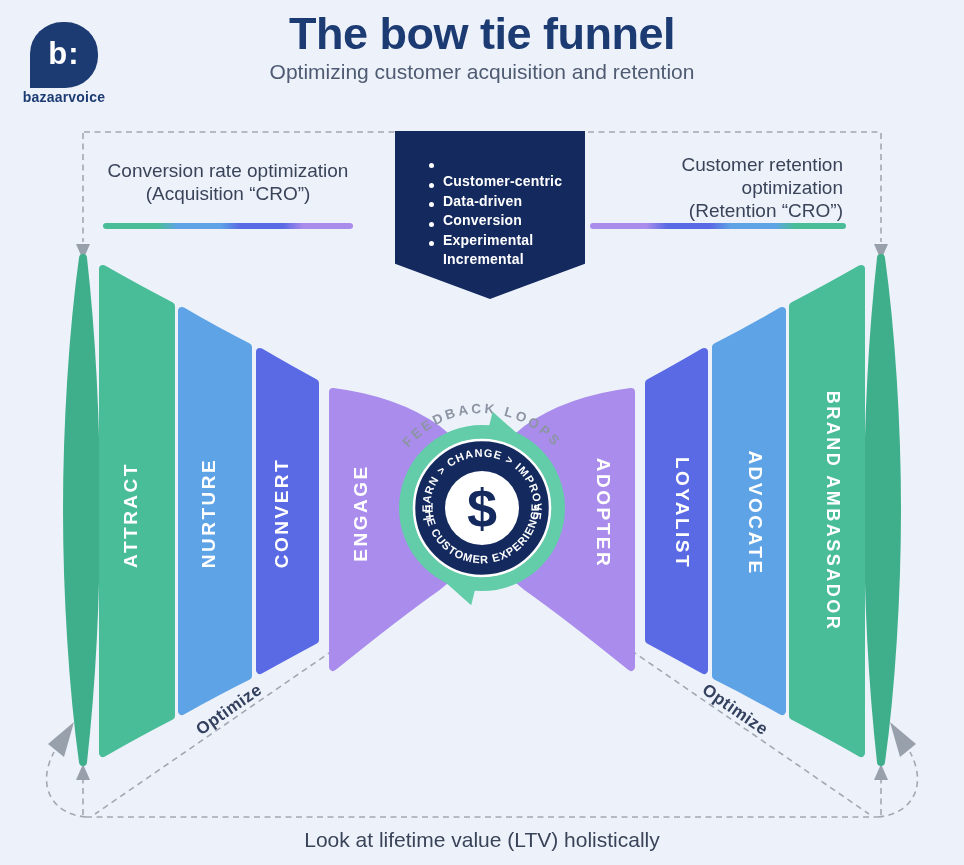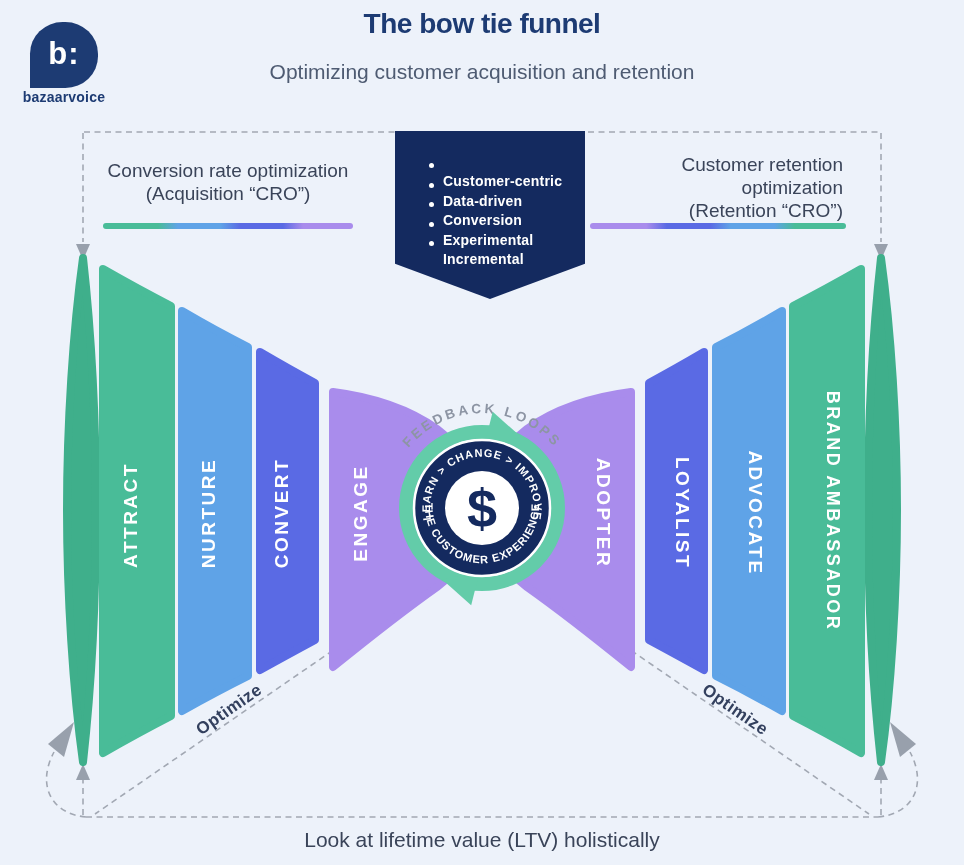--- a/index.html
+++ b/index.html
@@ -8,21 +8,21 @@
     --gray-line:#A2A8B3; --gray-arrow:#98A0AC; --gray-text:#8D95A4; --subtitle:#4E5B72;
   }
   *{margin:0;padding:0;box-sizing:border-box;}
   html,body{width:964px;height:865px;}
   body{
     position:relative;background:var(--bg);overflow:hidden;
     font-family:"Liberation Sans", sans-serif;
   }
   .abs{position:absolute;}
   
-  .title{top:8px;left:0;width:100%;text-align:center;font-size:28px;font-weight:bold;
+  .title{top:8px;left:0;width:100%;text-align:center;font-size:45px;font-weight:bold;
          color:var(--navy-bright);letter-spacing:-0.5px;z-index:3;}
   .subtitle{top:60px;left:0;width:100%;text-align:center;font-size:21px;color:var(--subtitle);z-index:3;}
   
   .logo-blob{left:30px;top:22px;width:68px;height:66px;background:var(--navy-bright);
              border-radius:48% 48% 48% 0;z-index:3;display:flex;align-items:center;justify-content:center;}
   .logo-mark{color:#fff;font-size:31px;font-weight:bold;letter-spacing:1px;margin-top:-3px;}
   .logo-word{left:22px;top:89px;width:84px;text-align:center;font-size:14px;font-weight:bold;
              color:var(--navy-bright);letter-spacing:0.2px;z-index:3;}
   
   .cro{width:250px;text-align:center;font-size:19px;line-height:23px;color:var(--slate);z-index:3;}

